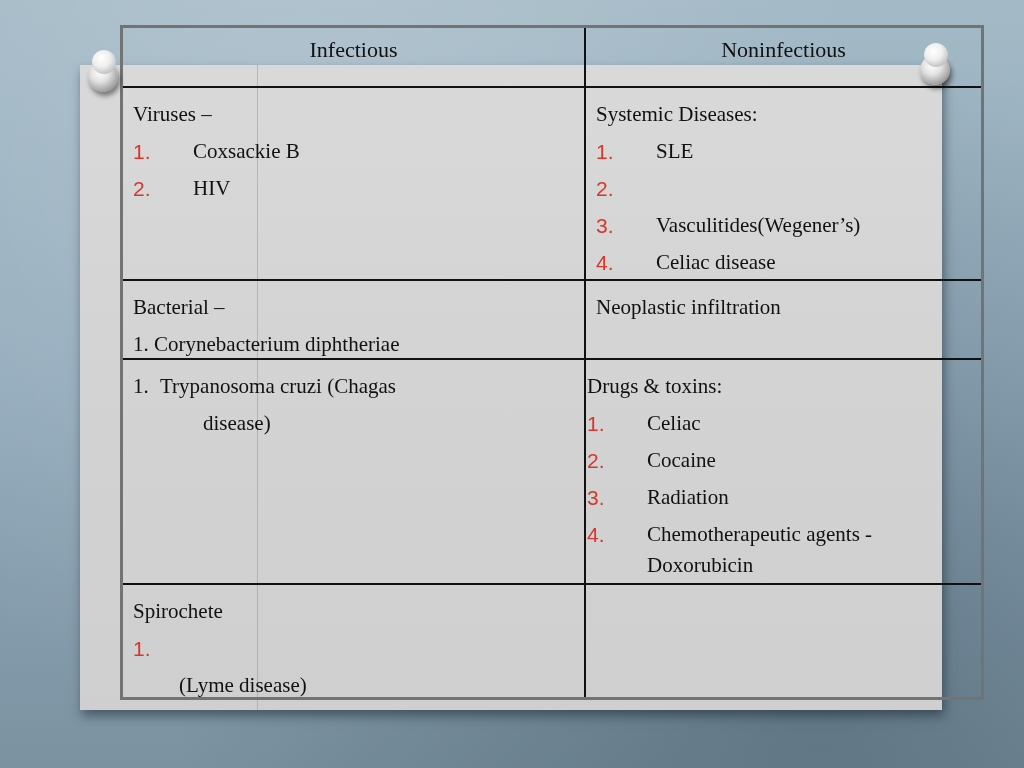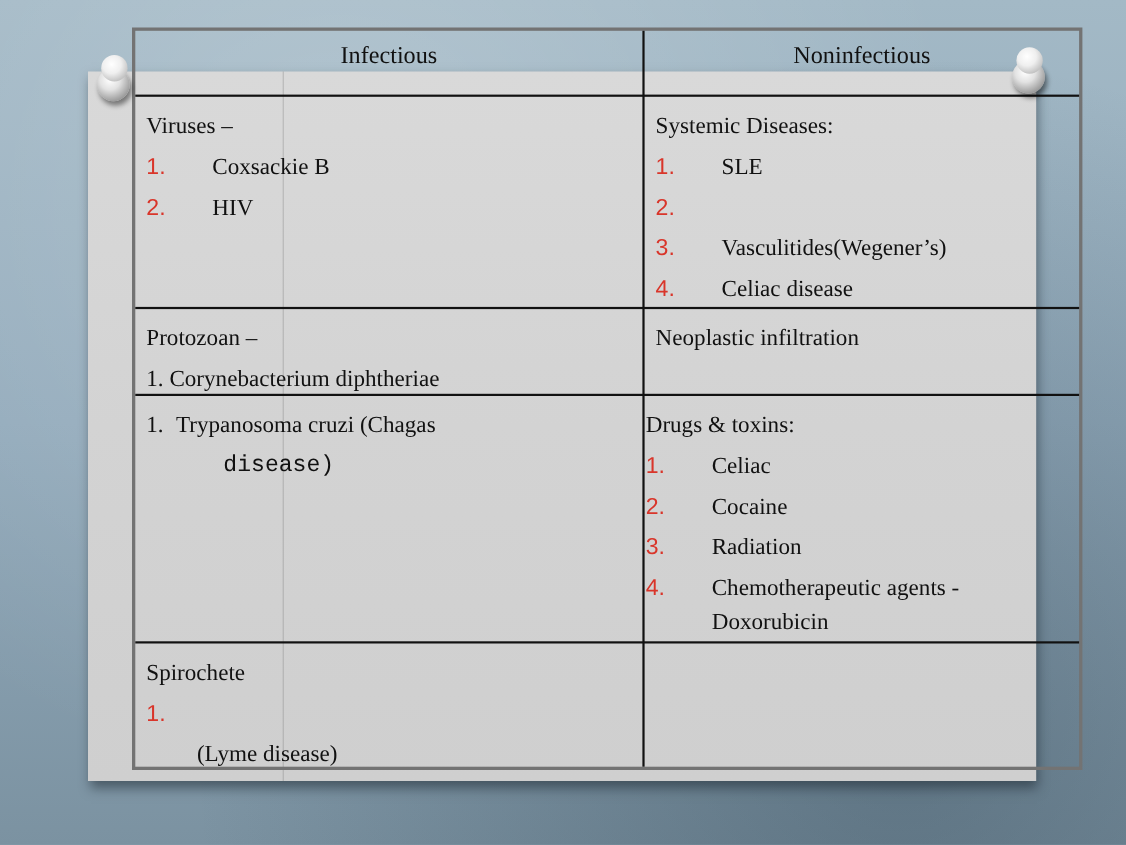--- a/index.html
+++ b/index.html
@@ -28,21 +28,21 @@
   .cell {
     position:absolute; box-sizing:border-box; padding:8px 10px;
     font-size:21px; line-height:37px;
   }
   .hcell { text-align:center; font-weight:normal; font-size:22px; line-height:40px; padding-top:2px; }
   .vline { position:absolute; top:0; bottom:0; left:461px; width:2px; background:#111; }
   .hline { position:absolute; left:0; right:0; height:2px; background:#111; }
   .li { display:flex; }
   .num { color:#d9352a; width:60px; flex:none; font-family:"Liberation Sans", sans-serif; font-size:21px; }
   .plain-num { width:auto; color:#111; font-family:"Liberation Serif", serif; margin-right:6px; }
-  .indent { padding-left:70px;font-family:Liberation Mono, monospace; }
+  .indent { padding-left:70px; }
   .indent2 { padding-left:46px; }
   .pin {
     position:absolute; width:30px; height:30px; border-radius:50%;
     background:radial-gradient(circle at 40% 35%, #ffffff 0%, #e2e2e2 35%, #9a9a9a 75%, #666 100%);
     box-shadow: 2px 4px 5px rgba(0,0,0,0.45);
   }
   .pin .head {
     position:absolute; left:4px; top:-12px; width:24px; height:24px; border-radius:50%;
     background:radial-gradient(circle at 40% 35%, #ffffff 0%, #efefef 40%, #b5b5b5 85%, #888 100%);
   }
@@ -89,21 +89,21 @@
         <span class="num">3.</span>
         <span>Vasculitides(Wegener’s)</span>
       </div>
     <div class="li">
         <span class="num">4.</span>
         <span>Celiac disease</span>
       </div>
   </div>
 
   <div class="cell" style="left:0;top:253px;width:461px">
-    <div>Protozoan –</div>
+    <div>Bacterial –</div>
     <div>1. Corynebacterium diphtheriae</div>
   </div>
   <div class="cell" style="left:463px;top:253px;width:395px">
     <div>Neoplastic infiltration</div>
   </div>
 
   <div class="cell" style="left:0;top:332px;width:461px">
     <div class="li"><span class="plain-num">1.</span>&nbsp;<span>Trypanosoma cruzi (Chagas</span></div>
     <div class="indent">disease)</div>
   </div>

